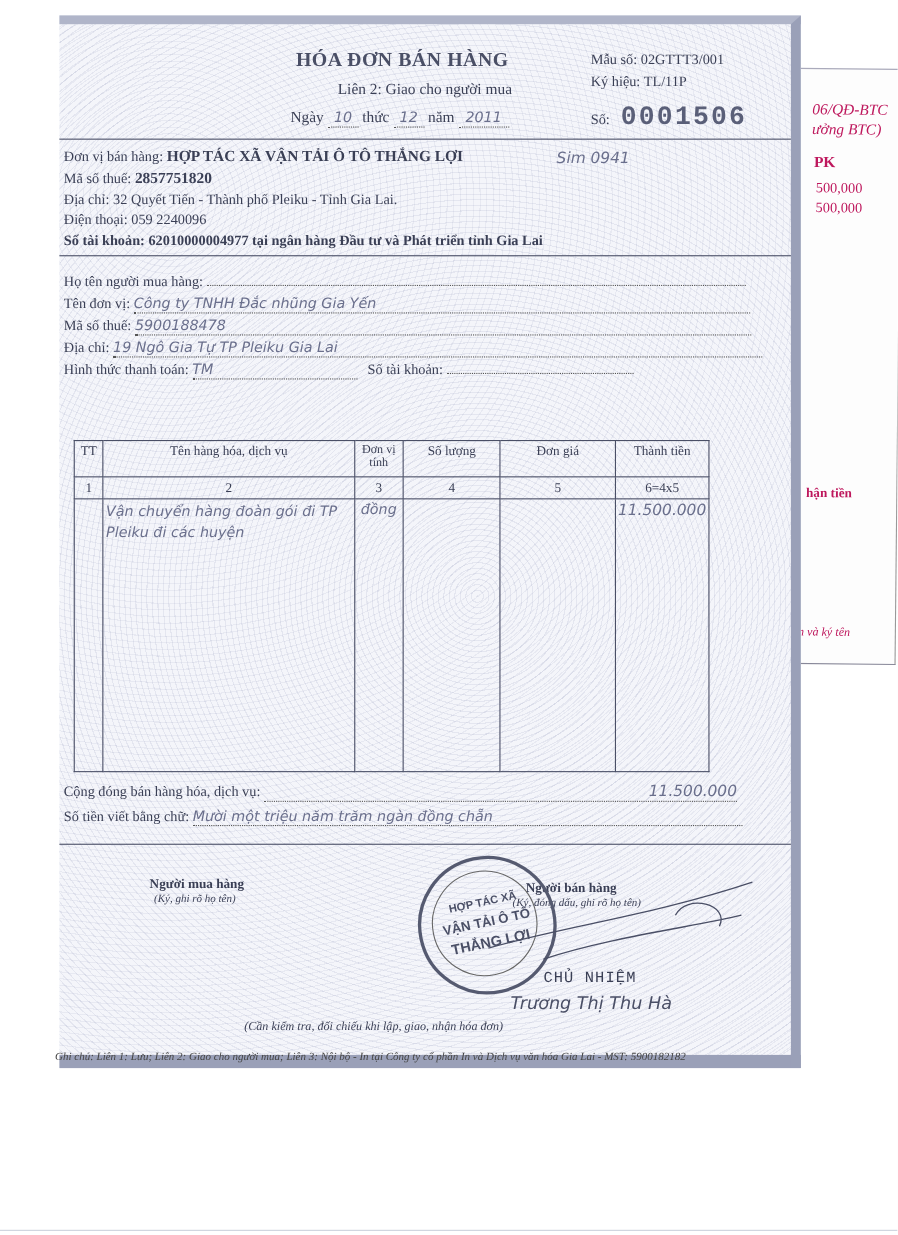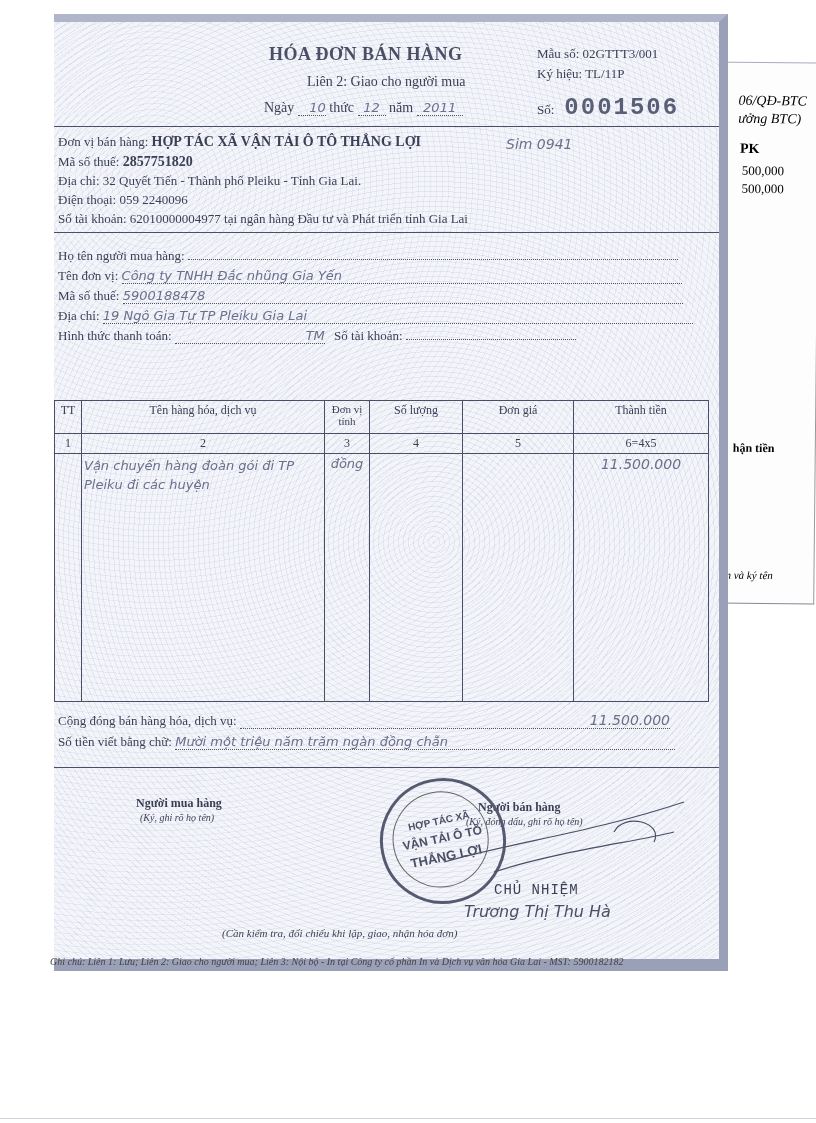--- a/index.html
+++ b/index.html
@@ -1,38 +1,38 @@
 <!DOCTYPE html>
 <html><head>
 <meta charset="utf-8">
 <style>
   html,body{margin:0;padding:0;background:#fff;}
   body{width:816px;height:1123px;position:relative;overflow:hidden;font-family:"Liberation Serif","DejaVu Serif",serif;color:#3a3f55;}
   .back-sheet{position:absolute;left:700px;top:62px;width:116px;height:540px;background:#fdfdfd;border-top:1px solid #aab;border-bottom:1px solid #889;border-right:1px solid #999;transform:rotate(0.6deg);}
-  .back-sheet .t{position:absolute;font-family:"Liberation Serif",serif;color:#000000;white-space:nowrap;}
+  .back-sheet .t{position:absolute;font-family:"Liberation Serif",serif;color:#be185d;white-space:nowrap;}
   .invoice{position:absolute;left:54px;top:14px;width:665px;height:937px;
     background:
       repeating-radial-gradient(circle at 380px 520px, rgba(120,128,170,0.13) 0 1px, transparent 1px 5px),
       repeating-radial-gradient(circle at 100px 160px, rgba(120,128,170,0.10) 0 1px, transparent 1px 6px),
       #f4f5fa;
     border-right:9px solid #9aa0b8;border-top:8px solid #b0b5c9;border-bottom:12px solid #9aa0b8;}
   .abs{position:absolute;white-space:nowrap;}
   .title{left:215px;top:22px;font-size:18px;font-weight:bold;letter-spacing:0.5px;color:#4a4f66;}
   .sub{left:253px;top:52px;font-size:14px;}
   .date{left:210px;top:78px;font-size:14px;}
   .hw{font-family:"DejaVu Sans",sans-serif;font-style:italic;color:#6a6f8c;font-size:13px;}
   .meta{left:483px;font-size:13px;}
   .serial{left:483px;top:72px;font-size:13px;}
   .serial .num{font-family:"Liberation Mono",monospace;font-weight:bold;font-size:24px;letter-spacing:2px;color:#5a5f78;margin-left:10px;}
   .hr{position:absolute;left:0;height:1px;background:#4a4f66;}
   .seller{left:4px;font-size:13px;}
   .seller b{font-size:14px;}
   .buyer{left:4px;font-size:13px;}
   .dots{display:inline-block;border-bottom:1px dotted #555;}
-  table.items{position:absolute;left:0;top:378px;width:655px;border-collapse:collapse;font-size:12px;}
+  table.items{position:absolute;left:13px;top:378px;width:578px;border-collapse:collapse;font-size:12px;}
   table.items td,table.items th{border:1px solid #4a4f66;font-weight:normal;text-align:center;vertical-align:top;padding:2px;}
   .footer{left:-6px;top:942px;font-size:10px;font-style:italic;color:#444;}
   .stamp{position:absolute;left:326px;top:756px;width:120px;height:120px;border:3px solid #555a70;border-radius:50%;transform:rotate(-12deg);}
   .stamp .inner{position:absolute;left:10px;top:10px;width:94px;height:94px;border:1px solid #666;border-radius:50%;}
   .stamp .txt{position:absolute;width:100%;text-align:center;font-family:"Liberation Sans",sans-serif;font-weight:bold;color:#4a4f66;}
 </style>
 </head>
 <body>
 
 <div class="back-sheet">
@@ -43,21 +43,21 @@
   <span class="t" style="left:40px;top:118px;font-size:13px;">500,000</span>
   <span class="t" style="left:34px;top:378px;font-size:12px;font-weight:bold;">hận tiền</span>
   <span class="t" style="left:28px;top:506px;font-size:11px;font-style:italic;">n và ký tên</span>
 </div>
 
 <div class="invoice">
   <div class="abs title">HÓA ĐƠN BÁN HÀNG</div>
   <div class="abs sub">Liên 2: Giao cho người mua</div>
   <div class="abs date">
     <span>Ngày</span>
-    <span class="hw dots" style="width:28px;text-align:right;">10</span>
+    <span class="hw dots" style="width:28px;text-align:center;">10</span>
     <span>thức</span>
     <span class="hw dots" style="width:28px;text-align:center;">12</span>
     <span>năm</span>
     <span class="hw dots" style="width:46px;text-align:center;">2011</span>
   </div>
   <div class="abs meta" style="top:24px;">Mẫu số: 02GTTT3/001</div>
   <div class="abs meta" style="top:44px;">Ký hiệu: TL/11P</div>
   <div class="abs serial">
     <span>Số:</span><span class="num">0001506</span>
   </div>
@@ -68,21 +68,21 @@
     <span>Đơn vị bán hàng:</span>
     <b>HỢP TÁC XÃ VẬN TẢI Ô TÔ THẮNG LỢI</b>
   </div>
   <div class="abs hw" style="left:452px;top:114px;font-size:14px;">Sim 0941</div>
   <div class="abs seller" style="top:132px;">
     <span>Mã số thuế:</span>
     <b>2857751820</b>
   </div>
   <div class="abs seller" style="top:151px;text-align:right;">Địa chỉ: 32 Quyết Tiến - Thành phố Pleiku - Tỉnh Gia Lai.</div>
   <div class="abs seller" style="top:170px;">Điện thoại: 059 2240096</div>
-  <div class="abs seller" style="top:189px;">Số tài khoản: 62010000004977 tại ngân hàng Đầu tư và Phát triển tỉnh Gia Lai</div>
+  <div class="abs seller" style="top:189px;font-weight:bold;">Số tài khoản: 62010000004977 tại ngân hàng Đầu tư và Phát triển tỉnh Gia Lai</div>
 
   <div class="hr" style="top:210px;width:665px;"></div>
 
   <div class="abs buyer" style="top:226px;">
     <span>Họ tên người mua hàng:</span>
     <span class="dots hw" style="width:490px;"></span>
   </div>
   <div class="abs buyer" style="top:246px;">
     <span>Tên đơn vị:</span>
     <span class="dots hw" style="width:560px;">Công ty TNHH Đắc nhũng Gia Yến</span>
@@ -90,21 +90,21 @@
   <div class="abs buyer" style="top:266px;">
     <span>Mã số thuế:</span>
     <span class="dots hw" style="width:560px;">5900188478</span>
   </div>
   <div class="abs buyer" style="top:286px;">
     <span>Địa chỉ:</span>
     <span class="dots hw" style="width:590px;">19 Ngô Gia Tự TP Pleiku Gia Lai</span>
   </div>
   <div class="abs buyer" style="top:306px;">
     <span>Hình thức thanh toán:</span>
-    <span class="dots hw" style="width:150px;text-align:right;">TM</span>
+    <span class="dots hw" style="width:150px;">TM</span>
     <span style="margin-left:6px;">Số tài khoản:</span>
     <span class="dots hw" style="width:170px;"></span>
   </div>
 
   <table class="items">
     <tbody>
         <tr>
       <th style="width:22px;height:28px;">TT</th>
       <th style="width:238px;">Tên hàng hóa, dịch vụ</th>
       <th style="width:40px;font-size:11px;">Đơn vị tính</th>

